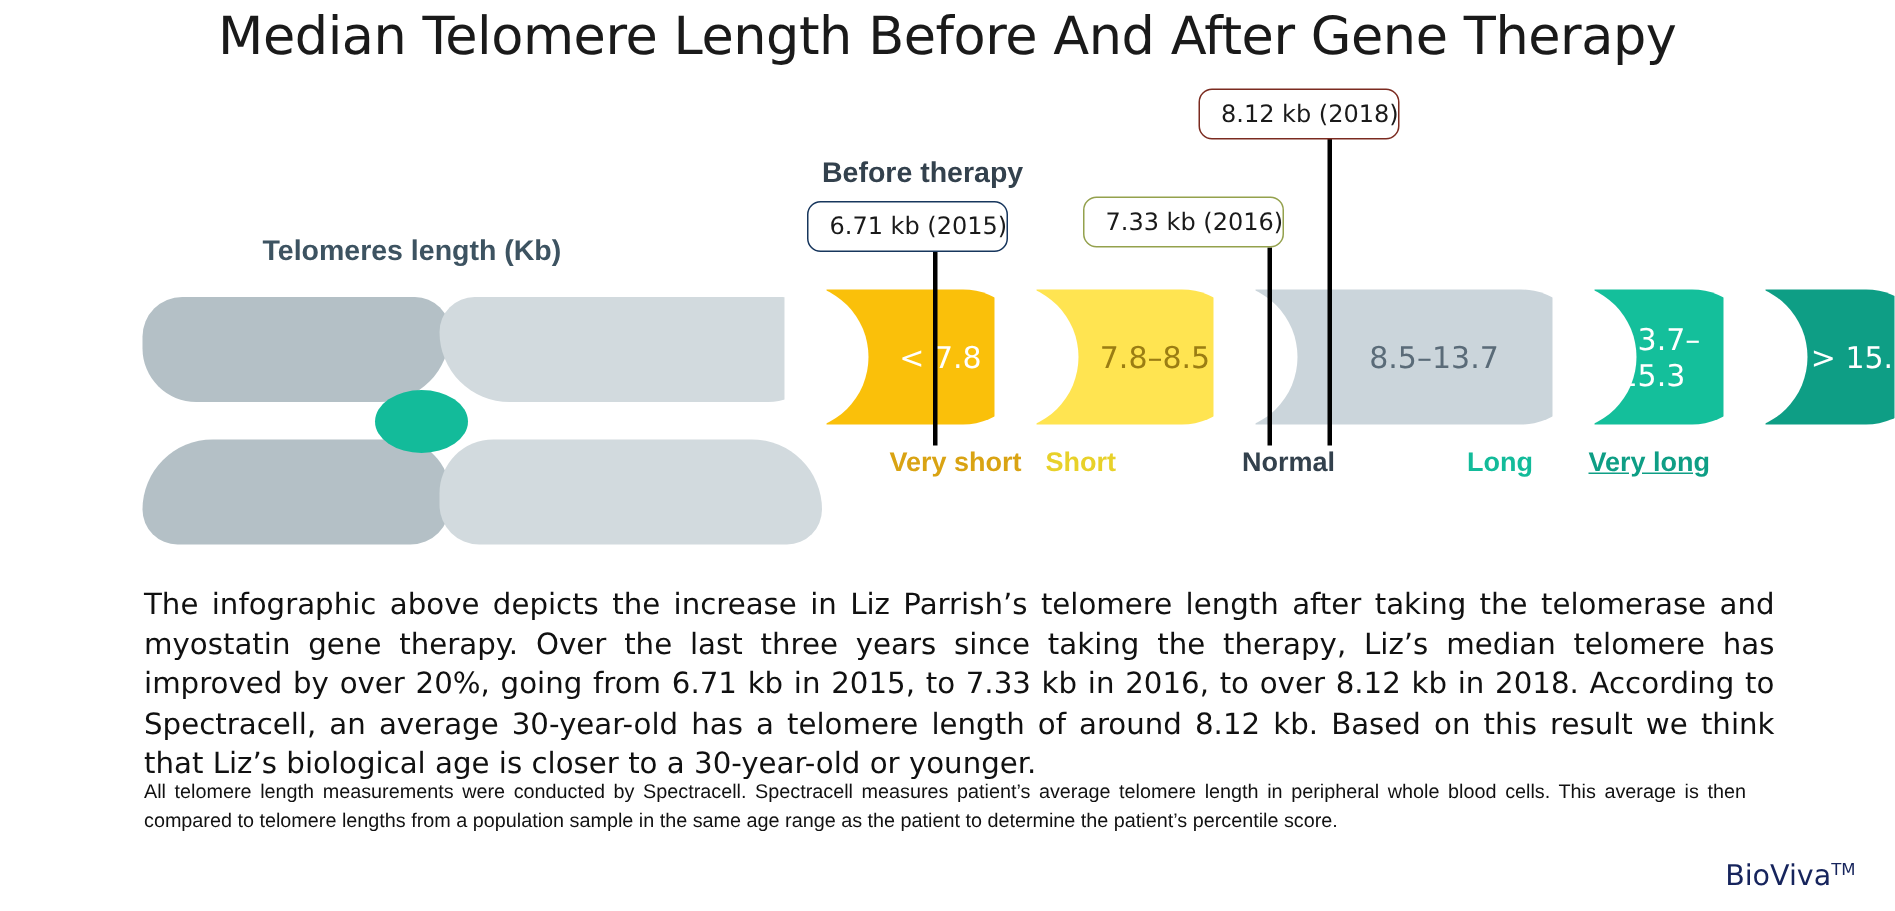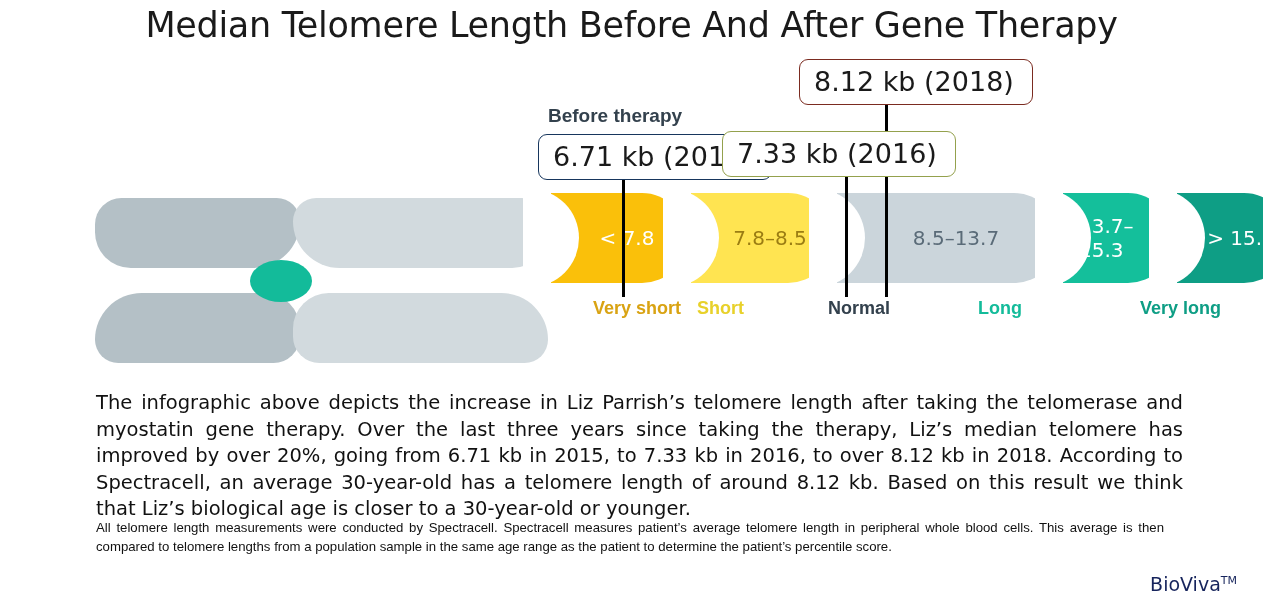--- a/index.html
+++ b/index.html
@@ -61,25 +61,25 @@
     background: #13bb9a;
     border-radius: 50%;
     z-index: 3;
   }
 
   
   .callout {
     position: absolute;
     background: #ffffff;
     border-radius: 9px;
-    font-size: 27px;
+    font-size: 16px;
     color: #1a1a1a;
     text-align: center;
     white-space: nowrap;
-    padding: 6px 18px 7px 14px;
+    padding: 6px 0 7px 14px;
     font-family: "DejaVu Sans", sans-serif;
     z-index: 6;
   }
   .callout-2015 { left: 538px; top: 134px; border: 1.6px solid #17365d; }
   .callout-2016 { left: 722px; top: 131px; border: 1.6px solid #94a14d; }
   .callout-2018 { left: 799px; top: 59px;  border: 1.6px solid #7b2b20; }
 
   .before-label {
     position: absolute;
     left: 548px; top: 105px;
@@ -143,21 +143,21 @@
     top: 298px;
     font-size: 18px;
     font-weight: bold;
     font-family: "Liberation Sans", sans-serif;
     white-space: nowrap;
   }
   .cat1 { left: 557px; margin-left: 36px; }
   .cat2 { left: 697px; }
   .cat3 { left: 828px; }
   .cat4 { left: 978px; }
-  .cat5 { left: 1140px; }
+  .cat5 { left: 1059px; text-decoration: underline; }
 
   
   .body-text {
     position: absolute;
     left: 96px; top: 390px;
     width: 1087px;
     font-size: 19.5px;
     line-height: 26.5px;
     color: #111111;
     font-family: "DejaVu Sans", sans-serif;
@@ -183,20 +183,21 @@
   }
   .brand sup { font-size: 11px; vertical-align: super; }
 </style>
 </head>
 <body>
 
 <div class="page">
 
   <div class="title">Median Telomere Length Before And After Gene Therapy</div>
 
+  <div class="chrom-title">Telomeres length (Kb)</div>
   <div class="chrom-wrap">
     <div class="arm arm-l arm-tl" style="background: rgb(180, 192, 198);"></div>
     <div class="arm arm-l arm-bl" style="background: rgb(180, 192, 198);"></div>
     <div class="arm arm-r arm-tr" style="background: rgb(210, 218, 222);"></div>
     <div class="arm arm-r arm-br" style="background: rgb(210, 218, 222);"></div>
     <div class="centromere" style="background: rgb(19, 187, 154);"></div>
   </div>
 
   <div class="before-label">Before therapy</div>
 

